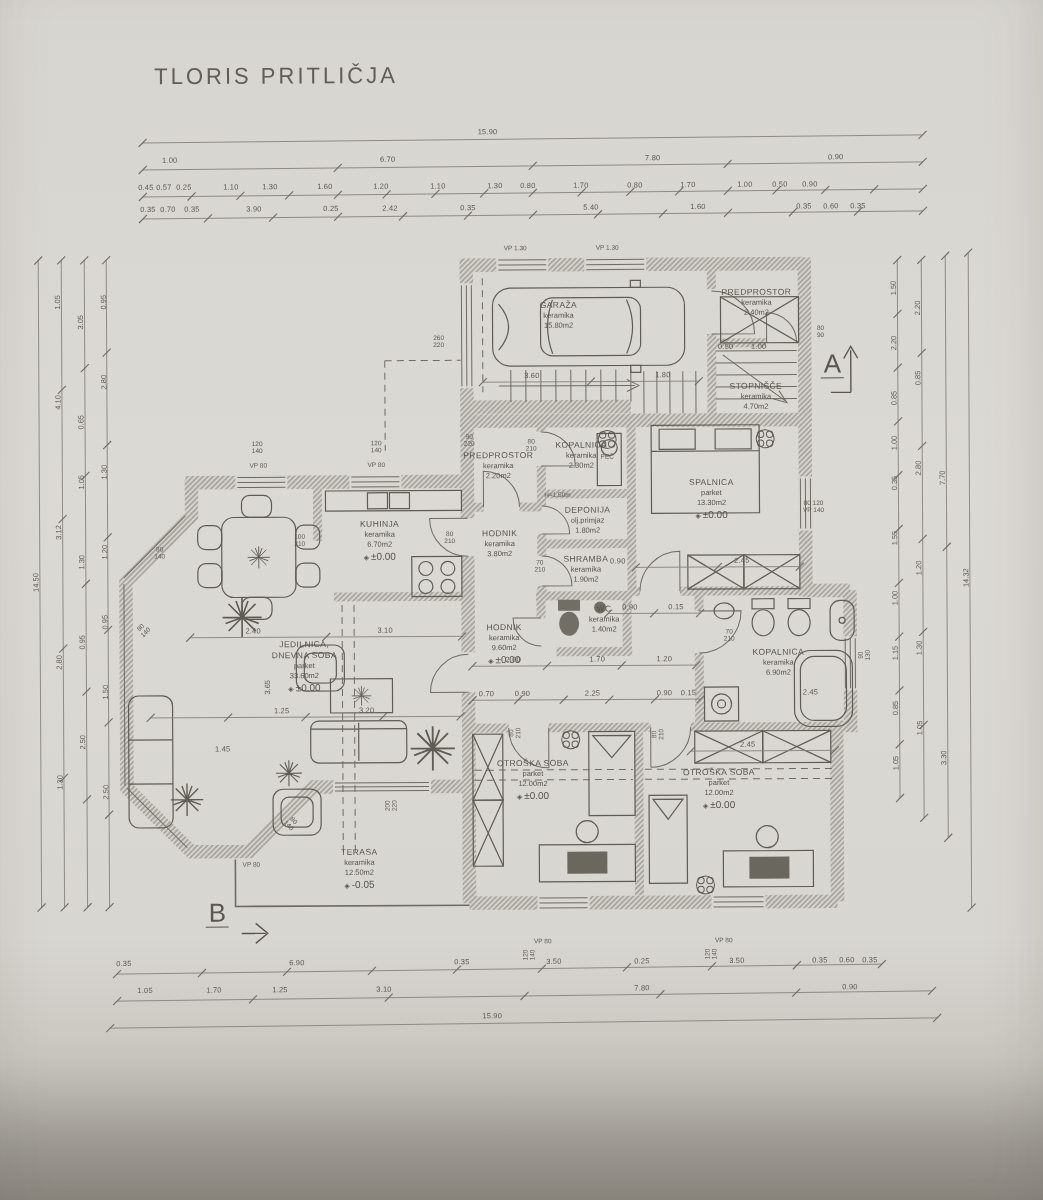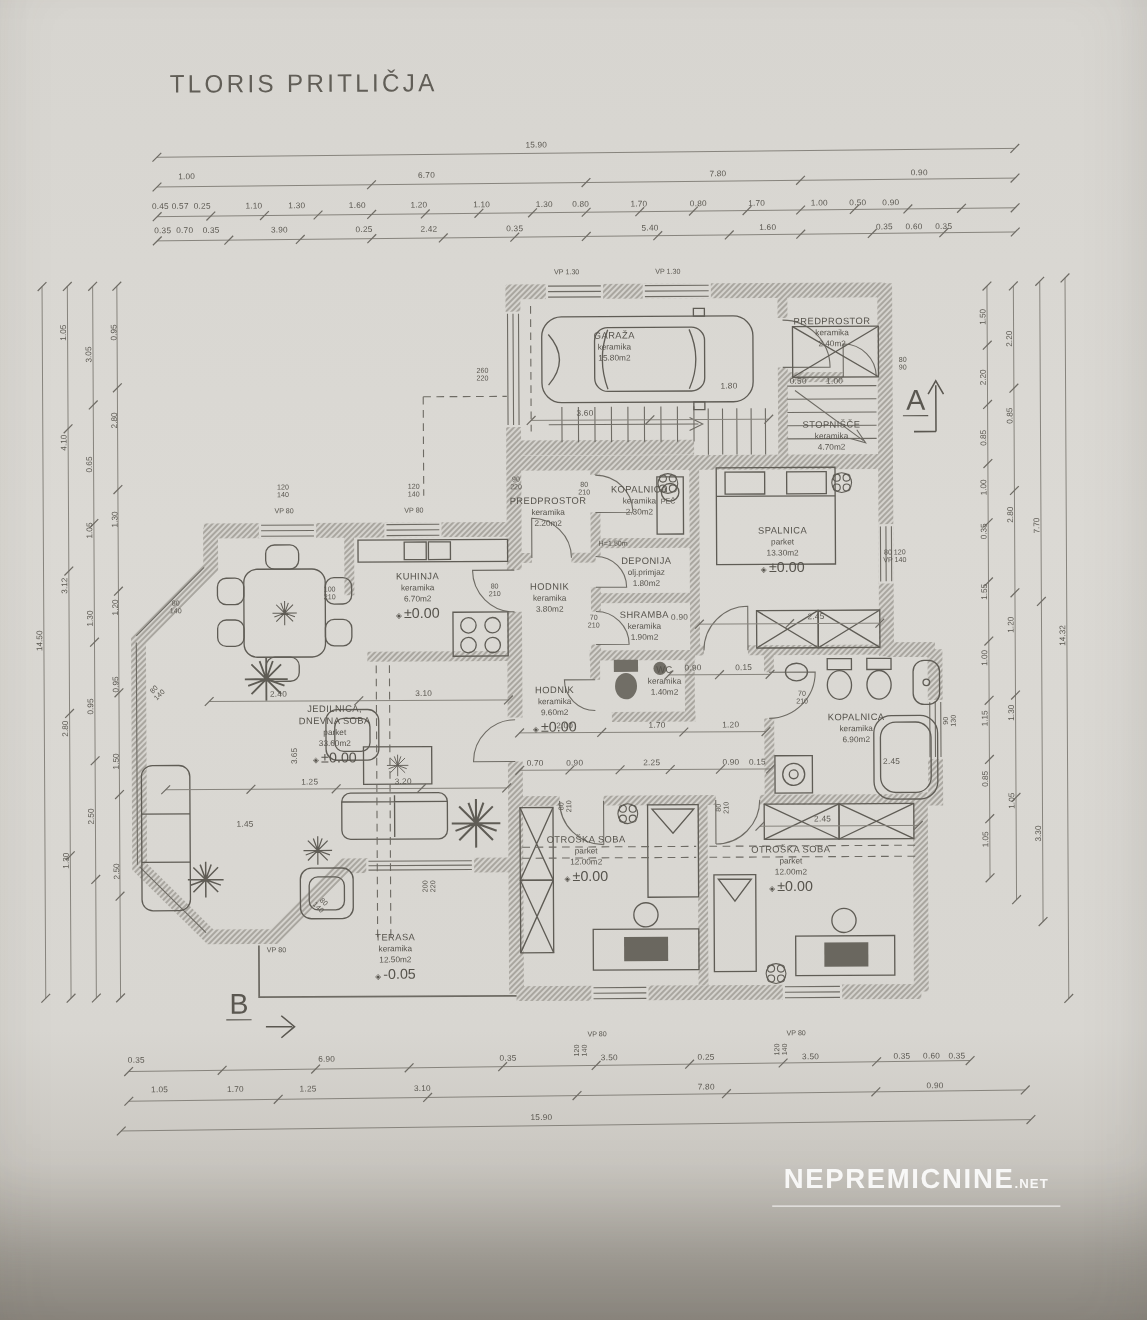--- a/index.html
+++ b/index.html
@@ -7,21 +7,21 @@
   #paper{position:relative;width:1043px;height:1200px;
     background:linear-gradient(180deg,#d7d5d0 0%,#dbd9d4 40%,#d8d6d1 78%,#cac7c1 88%,#aeaaa3 95%,#9e9992 100%);
     box-shadow:inset 0 -140px 90px -70px rgba(90,85,75,.30), inset -40px 0 70px -50px rgba(90,85,75,.18), inset 40px 0 70px -55px rgba(90,85,75,.12);
     color:#56534c;}
   #planwrap{position:absolute;left:0;top:0;width:1043px;height:1200px;transform:rotate(-0.3deg);}
   svg{position:absolute;left:0;top:0;}
   .ttl{position:absolute;left:157px;top:62px;font-size:22px;letter-spacing:3px;color:#615e57;transform:scaleY(1.04);}
   .lbl{position:absolute;transform:translate(-50%,0);text-align:center;line-height:1.3;white-space:pre-line;}
   .rname{font-size:8.5px;letter-spacing:.4px;}
   .rsub{font-size:7.5px;}
-  .rlvl{font-size:13px;}
+  .rlvl{font-size:10px;}
   .rlvl::before{content:"◈ ";font-size:7px;}
   .ann{position:absolute;font-size:6.5px;line-height:1.15;text-align:center;transform:translate(-50%,-50%);white-space:pre-line;color:#5a5750;}
   .ann.r90{transform:translate(-50%,-50%) rotate(-90deg);}
   .ann.r45{transform:translate(-50%,-50%) rotate(-45deg);}
   .ann.r45b{transform:translate(-50%,-50%) rotate(45deg);}
   .dim{position:absolute;font-size:7.5px;letter-spacing:.2px;transform:translate(-50%,-100%);color:#5a5750;}
   .vdim{position:absolute;font-size:7.5px;transform:translate(-50%,-50%) rotate(-90deg);color:#5a5750;}
   .seclet{position:absolute;font-size:26px;color:#5a5750;border-bottom:1.5px solid #5a5750;line-height:1.05;padding:0 3px;}
   .wm{position:absolute;left:702px;top:1058px;width:262px;text-align:center;color:rgba(255,255,255,.88);}
   .wm .b{font-size:25px;font-weight:bold;letter-spacing:1.5px;}
@@ -484,21 +484,21 @@
     <span class="ann" style="left:814px;top:508px;">80 120
 VP 140</span>
     <span class="ann r90" style="left:527px;top:955px;">120
 140</span>
     <span class="ann r90" style="left:709px;top:955px;">120
 140</span>
     <span class="ann r90" style="left:864px;top:657px;">90
 130</span>
 
     <span class="dim" style="left:533px;top:380px;">3.60</span>
-    <span class="dim" style="left:664px;top:356px;">1.80</span>
+    <span class="dim" style="left:664px;top:380px;">1.80</span>
     <span class="dim" style="left:513px;top:664px;">2.00</span>
     <span class="dim" style="left:597px;top:664px;">1.70</span>
     <span class="dim" style="left:664px;top:664px;">1.20</span>
     <span class="dim" style="left:486px;top:698px;">0.70</span>
     <span class="dim" style="left:522px;top:698px;">0.90</span>
     <span class="dim" style="left:592px;top:698px;">2.25</span>
     <span class="dim" style="left:664px;top:698px;">0.90</span>
     <span class="dim" style="left:688px;top:698px;">0.15</span>
     <span class="dim" style="left:810px;top:698px;">2.45</span>
     <span class="dim" style="left:618px;top:566px;">0.90</span>
@@ -600,17 +600,13 @@
     <span class="vdim" style="left:895px;top:400px;">0.85</span>
     <span class="vdim" style="left:895px;top:445px;">1.00</span>
     <span class="vdim" style="left:895px;top:485px;">0.35</span>
     <span class="vdim" style="left:895px;top:540px;">1.55</span>
     <span class="vdim" style="left:895px;top:600px;">1.00</span>
     <span class="vdim" style="left:895px;top:655px;">1.15</span>
     <span class="vdim" style="left:895px;top:710px;">0.85</span>
     <span class="vdim" style="left:895px;top:765px;">1.05</span>
   </div>
 
-  <div class="wm">
-    <span class="b">NEPREMICNINE</span><span class="t">.NET</span>
-    <div class="ln"></div>
-  </div>
 </div>
 
 </body></html>

